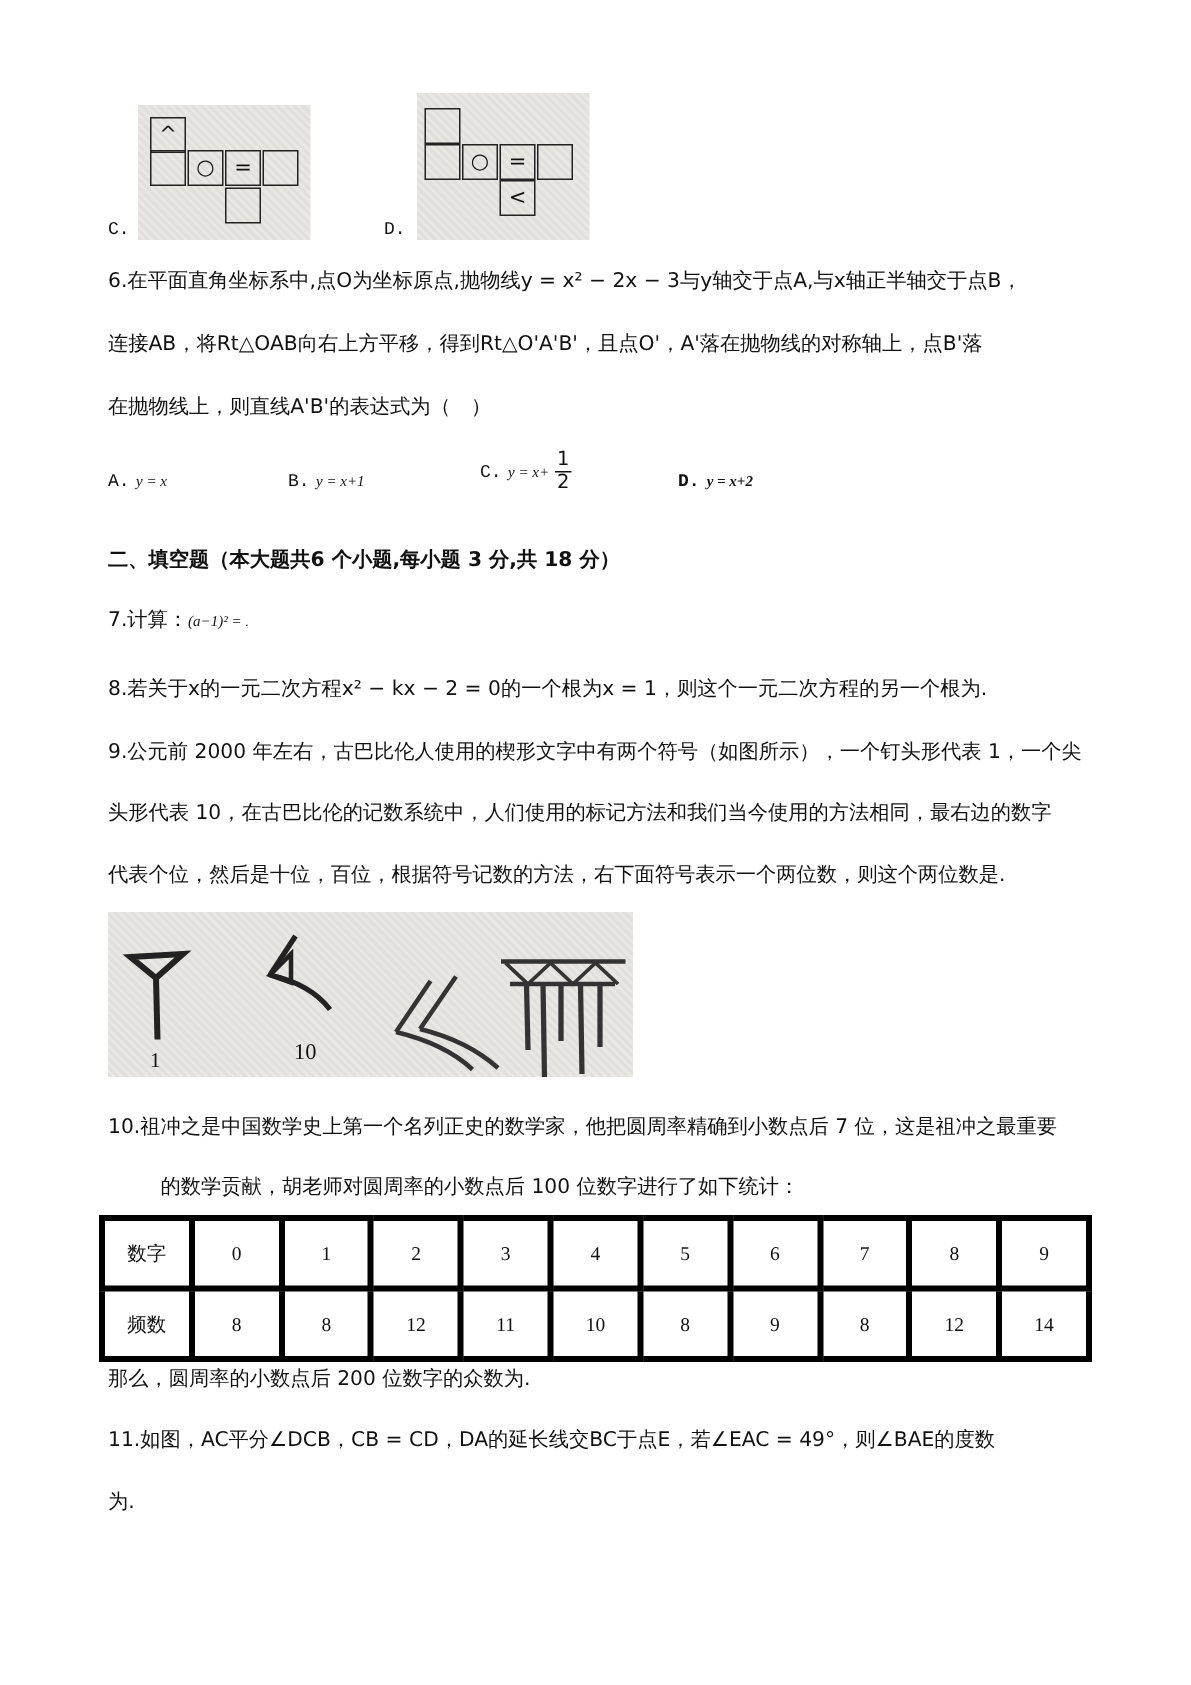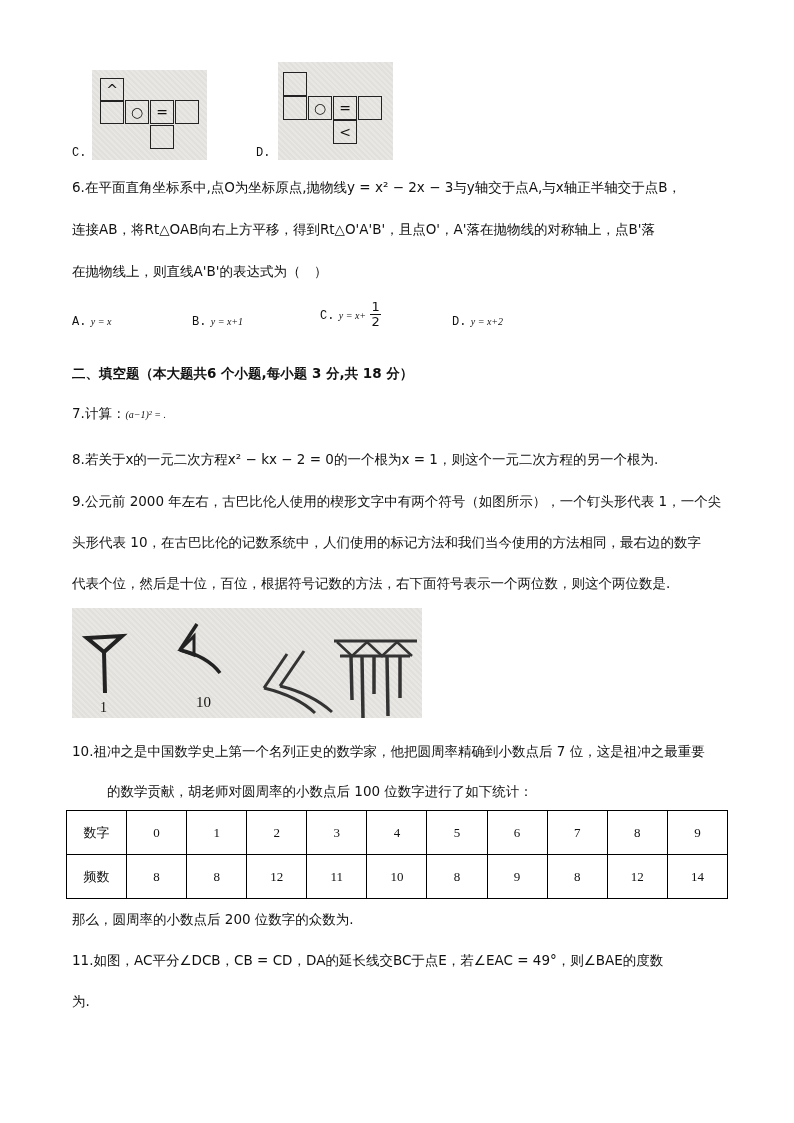--- a/index.html
+++ b/index.html
@@ -8,21 +8,21 @@
   .abs { position: absolute; }
   .line { position: absolute; left: 72px; white-space: nowrap; font-size: 13.5px; line-height: 18px; }
   .math { font-family: "Liberation Serif", "DejaVu Serif", serif; font-style: italic; font-size: 10px; }
   .mono { font-family: "Liberation Mono", "DejaVu Sans Mono", monospace; font-size: 12px; }
   .bold { font-weight: bold; }
   .img-box { position: absolute; background: #e9e7e3;
      background-image: repeating-linear-gradient(45deg, rgba(0,0,0,0.03) 0 2px, transparent 2px 4px); }
   .cell { position: absolute; width: 24px; height: 24px; border: 1.5px solid #222; box-sizing: border-box;
           display: flex; align-items: center; justify-content: center; font-size: 14px; font-family: "DejaVu Sans", sans-serif; }
   table.stats { position: absolute; left: 66px; top: 810px; width: 662px; border-collapse: collapse; table-layout: fixed; }
-  table.stats td { border: 1px solid #000000; height: 41px; text-align: center; font-family: "Liberation Serif", serif; font-size: 13px; }
+  table.stats td { border: 4px solid #000000; height: 41px; text-align: center; font-family: "Liberation Serif", serif; font-size: 13px; }
   table.stats td.hdr { font-family: "DejaVu Sans", sans-serif; font-size: 13px; }
   .frac { display: inline-block; vertical-align: middle; text-align: center; font-style: normal; font-size: 13px; line-height: 14px; }
   .frac span { display: block; }
   .frac .num { border-bottom: 1px solid #111; padding: 0 1px; }
 </style>
 </head>
 <body>
 
 <span class="abs mono" style="left:72px; top:146px;">C.</span>
 <div class="img-box" style="left:92px; top:70px; width:115px; height:90px;">
@@ -69,21 +69,21 @@
   <span class="math">y = x+1</span>
 </div>
 <div class="abs" style="left:320px; top:300px;">
   <span class="mono">C.</span>
   <span class="math">y = x+</span>
   <span class="frac">
     <span class="num">1</span>
     <span class="den">2</span>
   </span>
 </div>
-<div class="abs" style="left:452px; top:312px;">
+<div class="abs" style="left:452px; top:312px;font-weight:bold;">
   <span class="mono">D.</span>
   <span class="math">y = x+2</span>
 </div>
 
 <div class="line bold" style="top:364px;">二、填空题（本大题共6 个小题,每小题 3 分,共 18 分）</div>
 
 <div class="line" style="top:404px;">
   <span>7.计算：</span><span class="math">(a−1)² = .</span>
 </div>
 

